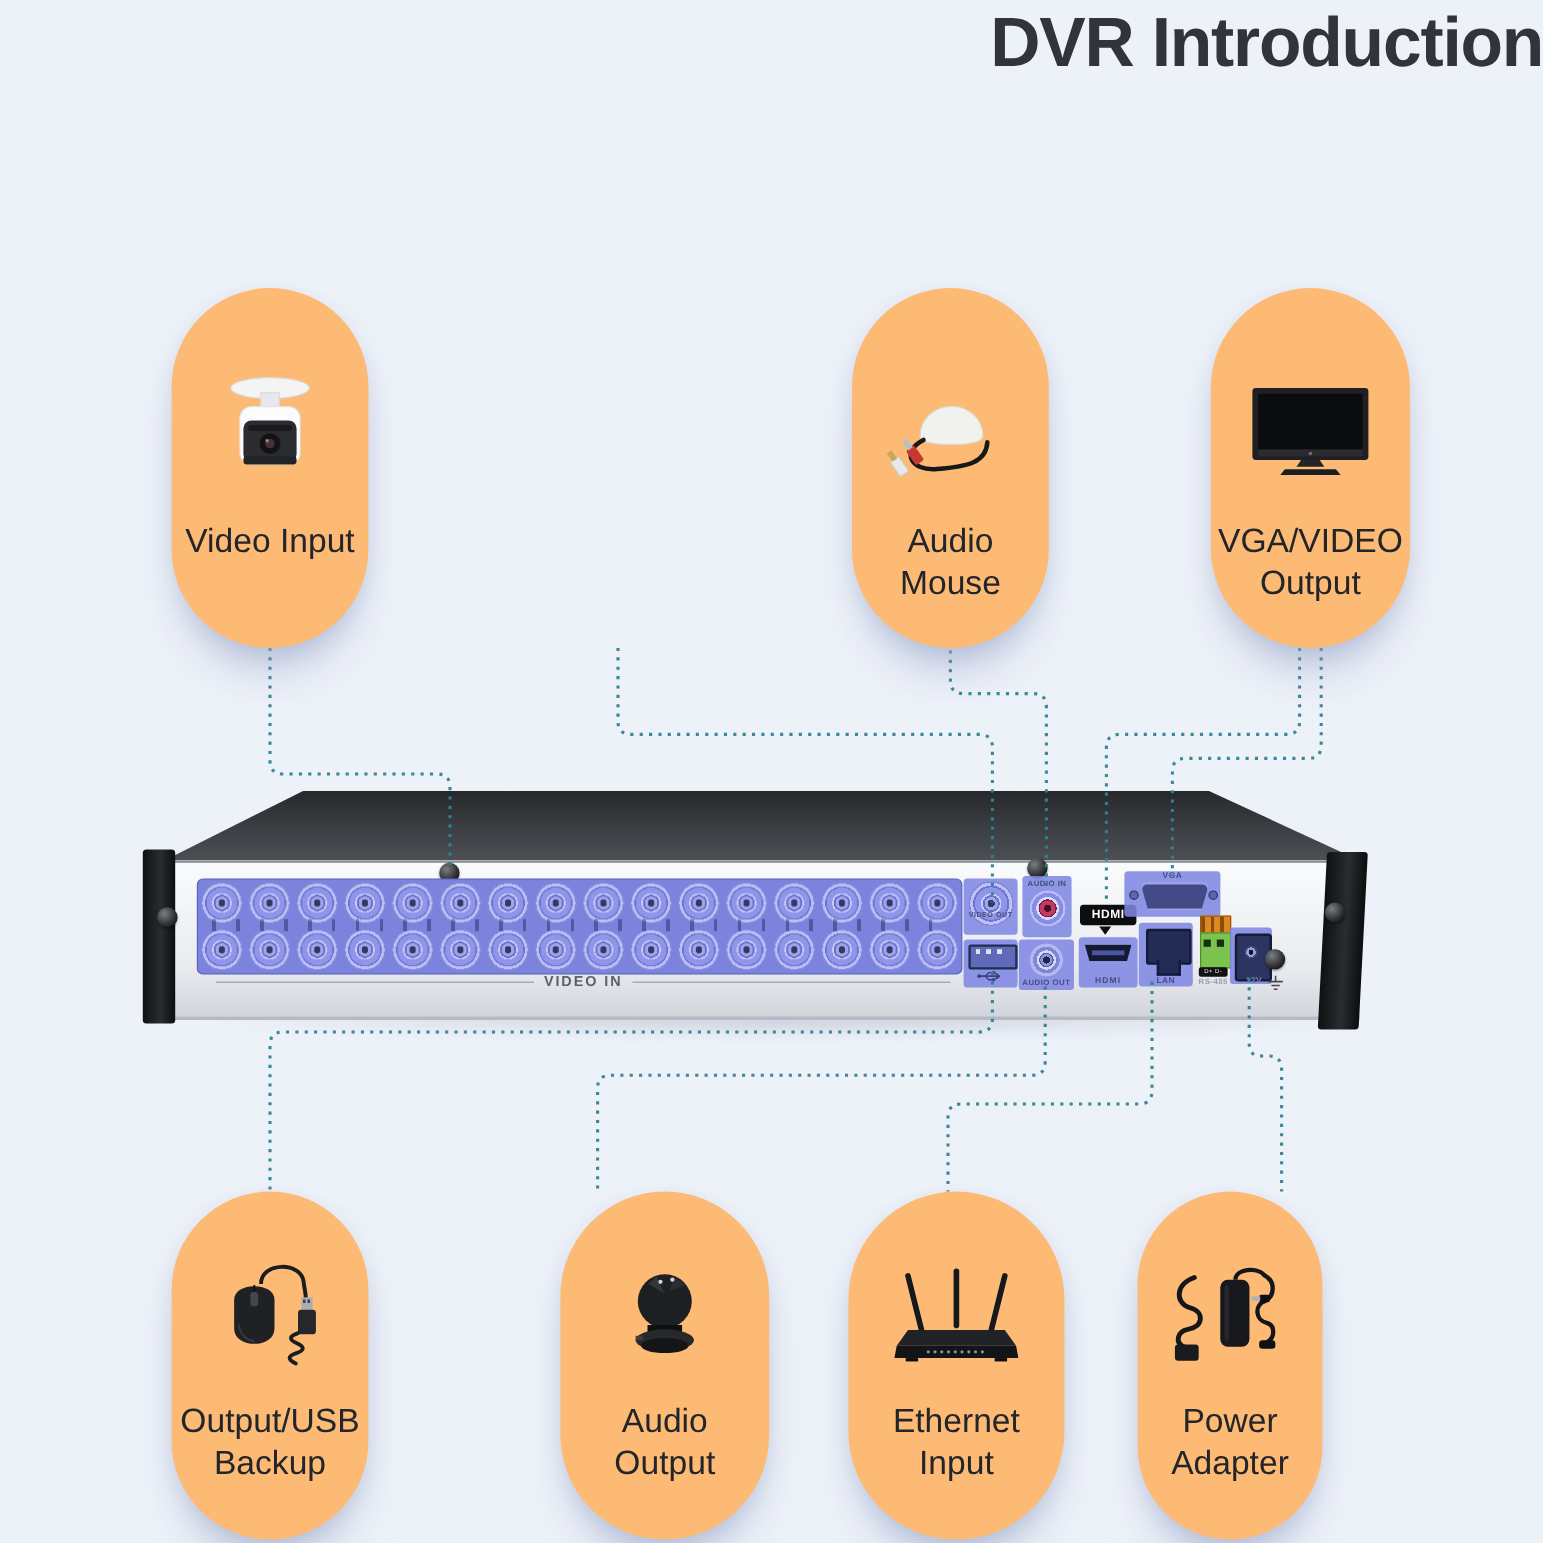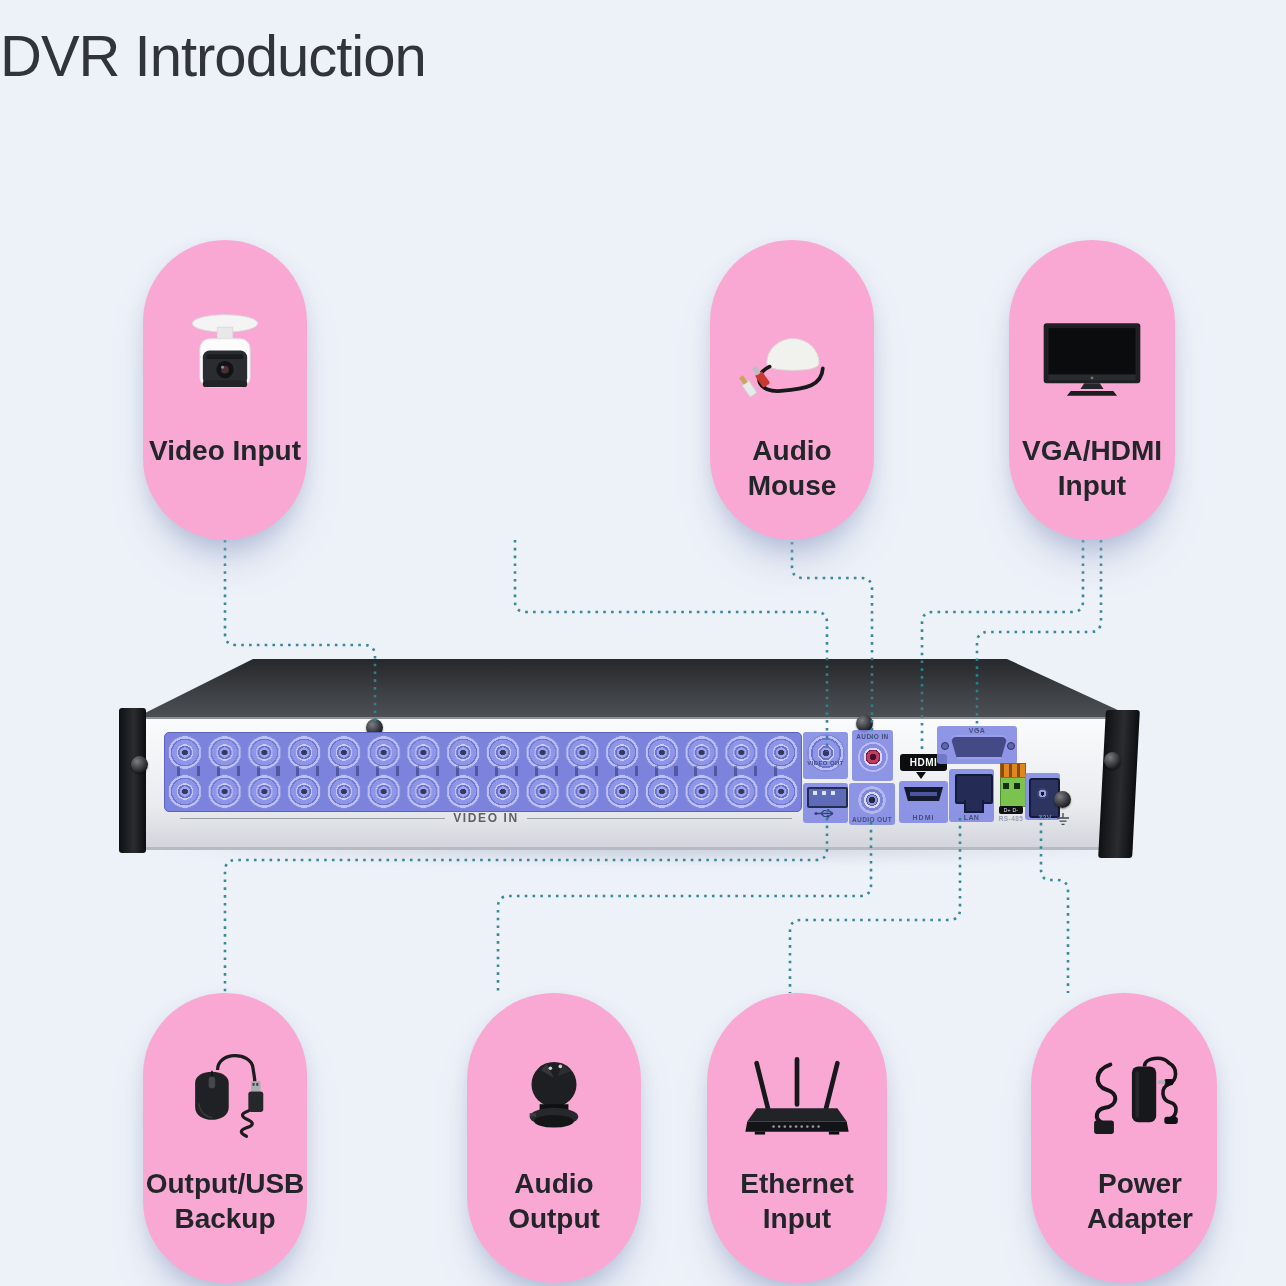--- a/index.html
+++ b/index.html
@@ -1,26 +1,26 @@
 <!DOCTYPE html>
 <html><head>
 <meta charset="utf-8">
 <style>
   html,body{margin:0;padding:0;}
   body{font-family:"Liberation Sans","DejaVu Sans",sans-serif;background:#edf1f8;}
   .stage{position:relative;width:1286px;height:1286px;background:#edf1f8;overflow:hidden;}
 
   
-  .title{position:absolute;left:0;top:0;width:100%;text-align:left;margin:0;padding-top:22px;
-         font-size:58px;font-weight:400;letter-spacing:-1px;color:#31353a;}
-
-  
-  .pill{position:absolute;background:#f9a8d4;border-radius:200px;
+  .title{position:absolute;left:0;top:0;width:100%;text-align:right;margin:0;padding-top:2px;
+         font-size:58px;font-weight:700;letter-spacing:-1px;color:#31353a;}
+
+  
+  .pill{position:absolute;background:#fdba74;border-radius:200px;
         box-shadow:0 28px 38px -14px rgba(140,155,195,.55),0 6px 16px rgba(160,172,205,.28);
-        display:flex;flex-direction:column;align-items:center;font-weight:bold;}
+        display:flex;flex-direction:column;align-items:center;}
   .pill.top{top:240px;height:300px;}
   .pill.bottom{top:993px;height:290px;}
   .icon-box{margin-top:60px;height:122px;display:flex;align-items:center;justify-content:center;}
   .pill.bottom .icon-box{margin-top:46px;height:116px;}
   .pill-label{margin-top:12px;font-size:28px;line-height:1.24;color:#22252a;text-align:center;padding:0 6px;}
 
   
   .connectors{position:absolute;left:0;top:0;pointer-events:none;}
   .connectors path{fill:none;stroke:#2e8394;stroke-width:2.6;stroke-dasharray:2.6 5.2;opacity:.95;}
 
@@ -233,21 +233,21 @@
     <div class="icon-box">
       <svg viewBox="0 0 120 86" width="116" height="84">
         <rect x="10" y="4" width="100" height="62" rx="3" fill="#1f2023"></rect>
         <rect x="15" y="9" width="90" height="48" fill="#0b0c0e"></rect>
         <rect x="15" y="57" width="90" height="6" fill="#2a2b2f"></rect>
         <circle cx="60" cy="60.5" r="1.5" fill="#6f7278"></circle>
         <polygon points="52,66 68,66 72,72 48,72" fill="#242529"></polygon>
         <polygon points="38,74 82,74 86,79 34,79" fill="#1c1d20"></polygon>
       </svg>
     </div>
-    <div class="pill-label">VGA/HDMI Input</div>
+    <div class="pill-label">VGA/VIDEO Output</div>
   </div>
 
   <div class="pill bottom" style="left:143px;width:164px;">
     <div class="icon-box">
       <svg viewBox="0 0 120 110" width="112" height="104">
         <path d="M52 26 C52 6 88 6 90 24 C91 32 92 34 92 40" fill="none" stroke="#1b1c1e" stroke-width="3.5"></path>
         <rect x="88" y="38" width="10" height="11" fill="#a8adb4"></rect>
         <rect x="89.5" y="40" width="2.2" height="3" fill="#3c3f44"></rect>
         <rect x="93.5" y="40" width="2.2" height="3" fill="#3c3f44"></rect>
         <rect x="85" y="49" width="16" height="22" rx="3" fill="#26272b"></rect>
@@ -299,21 +299,21 @@
             <circle cx="82" cy="81.5" r="1.4"></circle>
             <circle cx="88" cy="81.5" r="1.4"></circle>
         </g>
         <rect x="20" y="87" width="11" height="3" fill="#0c0d0f"></rect>
         <rect x="99" y="87" width="11" height="3" fill="#0c0d0f"></rect>
       </svg>
     </div>
     <div class="pill-label">Ethernet Input</div>
   </div>
 
-  <div class="pill bottom" style="left:1031px;width:154px;padding-left:32px;">
+  <div class="pill bottom" style="left:948px;width:154px;">
     <div class="icon-box">
       <svg viewBox="0 0 130 100" width="118" height="90">
         <path d="M32 14 C14 20 14 38 28 42 C42 46 40 60 26 62 C16 64 14 74 22 78" fill="none" stroke="#151619" stroke-width="4.5" stroke-linecap="round"></path>
         <rect x="14" y="76" width="22" height="15" rx="3" fill="#1a1b1e"></rect>
         <rect x="56" y="16" width="27" height="62" rx="7" fill="#17181c"></rect>
         <rect x="60" y="21" width="4" height="52" rx="2" fill="#26272c"></rect>
         <path d="M70 16 C70 6 90 4 97 12" stroke="#151619" stroke-width="4" fill="none"></path>
         <path d="M97 12 C108 18 106 32 97 36 C87 40 89 54 99 56 C107 58 107 70 99 74" fill="none" stroke="#151619" stroke-width="4" stroke-linecap="round"></path>
         <rect x="92" y="72" width="15" height="8" rx="3" fill="#101114"></rect>
         <rect x="92" y="30" width="10" height="7" rx="2" fill="#0e0f12"></rect>

